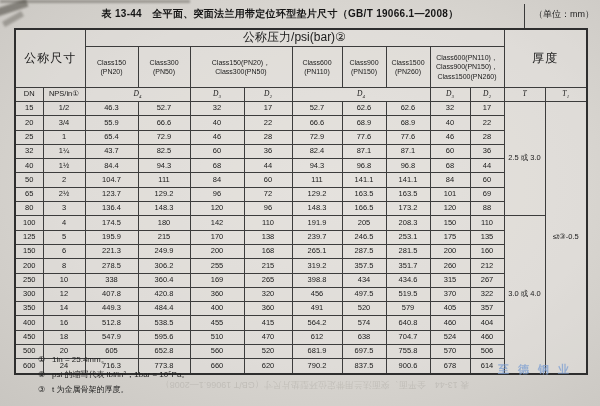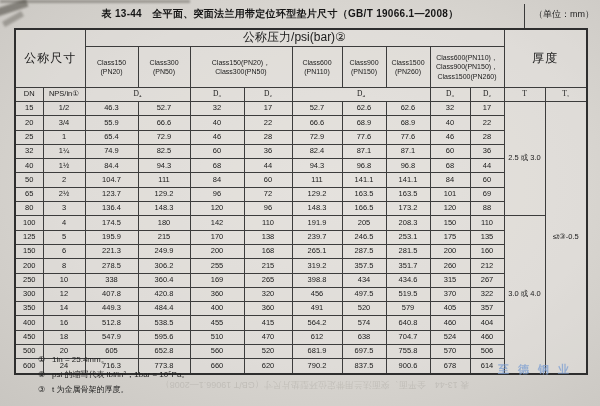--- a/index.html
+++ b/index.html
@@ -40,21 +40,21 @@
     text-align:center;vertical-align:middle;
     padding:0;line-height:1.15;
     font-size:7.5px;color:#1a1a1a;
     overflow:hidden;white-space:nowrap;
   }
   table.gasket{border:2px solid #2e2e2e;}
   tr.hdr-top th{height:16px;font-size:12px;}
   tr.hdr-class th{height:40px;font-size:7px;white-space:pre-line;line-height:1.35;}
   tr.hdr-sub th{height:13px;}
   .group-label{font-size:8px;letter-spacing:1px;}
-  .dvar{font-family:"Liberation Serif","DejaVu Serif",serif;font-size:8.5px;}
+  .dvar{font-family:"Liberation Serif","DejaVu Serif",serif;font-style:italic;font-size:8.5px;}
   tbody td{height:13.3px;}
   td.tcell{font-size:7.2px;white-space:nowrap;}
   
   .footnotes{position:absolute;left:38px;top:355px;font-size:8px;color:#1e1e1e;}
   .footnote{margin:0 0 5px 0;line-height:1.25;}
   .fn-mark{display:inline-block;width:14px;font-size:8px;}
   
   .watermark{position:absolute;right:22px;top:362px;color:#7d9fd2;pointer-events:none;}
   .wm-name{font-size:11px;letter-spacing:9px;opacity:.75;font-weight:bold;}
   .wm-phone{font-size:13px;letter-spacing:2px;opacity:.8;margin-top:3px;}
@@ -163,21 +163,21 @@
         <td>28</td>
         <td>72.9</td>
         <td>77.6</td>
         <td>77.6</td>
         <td>46</td>
         <td>28</td>
       </tr>
       <tr>
         <td>32</td>
         <td>1¼</td>
-        <td>74.9</td>
+        <td>43.7</td>
         <td>82.5</td>
         <td>60</td>
         <td>36</td>
         <td>82.4</td>
         <td>87.1</td>
         <td>87.1</td>
         <td>60</td>
         <td>36</td>
       </tr>
       <tr>

